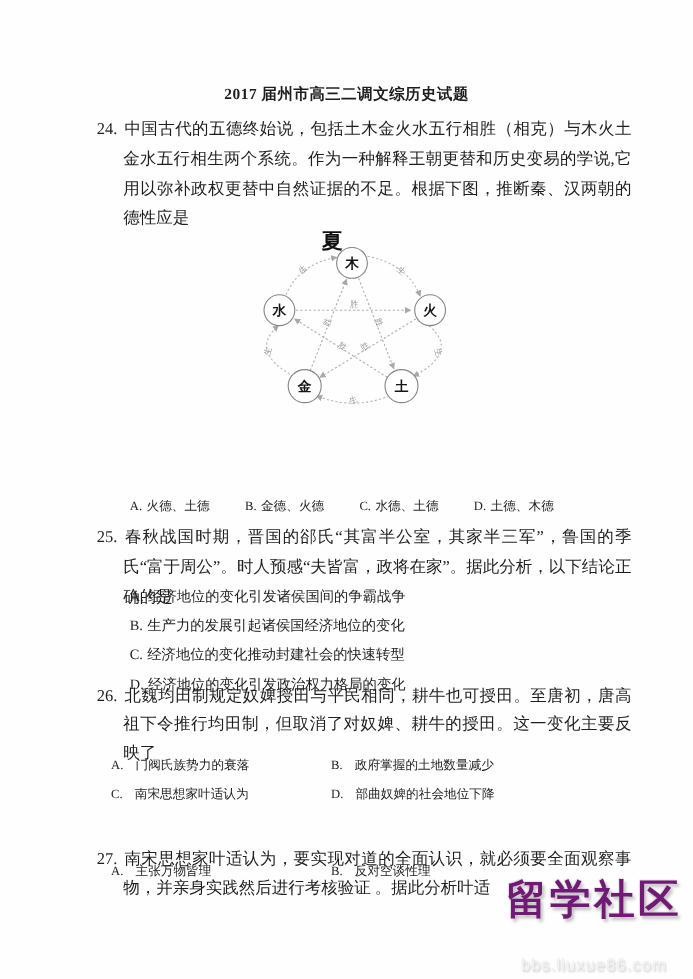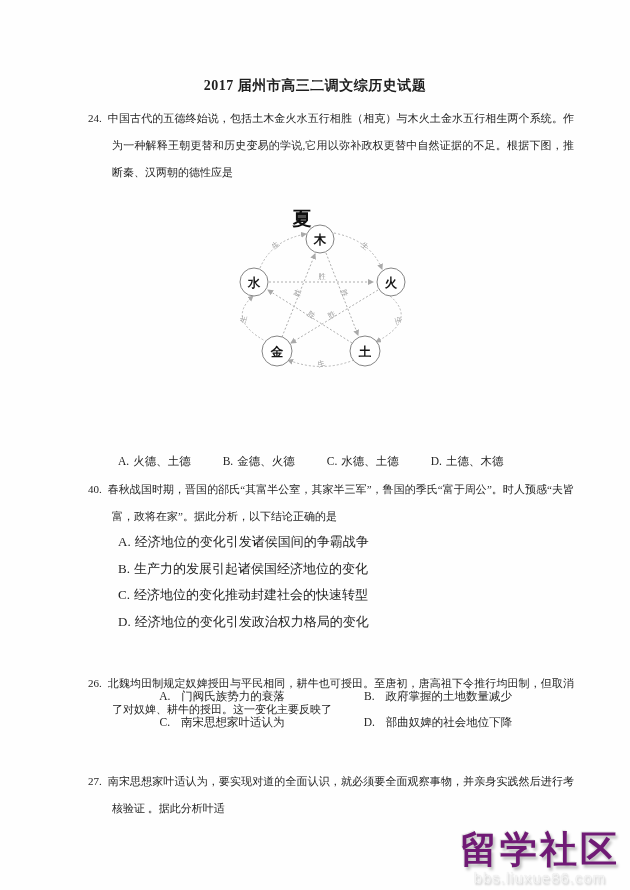--- a/index.html
+++ b/index.html
@@ -8,62 +8,63 @@
     background:#fefefe;overflow:hidden;
     font-family:"Liberation Serif","DejaVu Serif",serif;
     color:#1e1e1e;
   }
   .title{
     position:absolute;top:77px;left:0;width:100%;
     text-align:center;font-size:14px;font-weight:bold;letter-spacing:.5px;margin:0;
   }
   .stem{
     position:absolute;left:88px;width:462px;margin:0;
-    font-size:11px;line-height:27px;text-align:justify;
+    font-size:15px;line-height:27px;text-align:justify;
     padding-left:24px;text-indent:-24px;
   }
   #q24-stem{top:105px;}
   #q25-stem{top:476px;}
-  #q26-stem{top:670px;line-height:26px;}
+  #q26-stem{top:620px;line-height:26px;}
   #q27-stem{top:768px;}
   .qnum{margin-right:6px;}
   .opt-label{margin-right:4px;}
   .wide .opt-label{margin-right:11px;}
   .opts-inline{
     position:absolute;left:88px;top:448px;width:462px;
     display:flex;gap:32px;padding-left:30px;box-sizing:border-box;
     font-size:11.5px;line-height:27px;white-space:nowrap;
   }
   .opts-list{
     position:absolute;left:118px;top:529px;
     font-size:13px;line-height:26.5px;
   }
   .opts-grid{
-    position:absolute;left:122px;width:432px;
+    position:absolute;left:101px;width:432px;
     display:grid;grid-template-columns:200px 1fr;
-    font-size:11.5px;line-height:26px;white-space:nowrap;text-align:center;
+    font-size:11.5px;line-height:26px;white-space:nowrap;
   }
   #q26-opts{top:683px;}
   #q27-opts{top:779px;}
   .diagram{position:absolute;left:206px;top:196px;}
   .diagram .node-circle{fill:#ffffff;stroke:#858585;stroke-width:1;}
   .diagram .node-label{font-size:12.5px;font-weight:bold;fill:#161616;text-anchor:middle;}
   .diagram .dyn{font-size:19px;font-weight:bold;fill:#101010;text-anchor:middle;}
   .diagram .el{font-size:7.5px;fill:#9b9b9b;text-anchor:middle;}
   .watermark{
     position:absolute;right:10px;bottom:4px;text-align:center;line-height:1.05;
     font-family:"Liberation Sans","DejaVu Sans",sans-serif;
   }
   .wm-brand{
     font-size:37px;font-weight:bold;color:#701a75;letter-spacing:3px;
     text-shadow:2px 3px 3px #bdbdbd,0 0 1px #d9d9d9,-1px -1px 1px #e6e6e6;
   }
   .wm-url{
     font-size:15px;color:#f4f4f4;letter-spacing:1px;
     text-shadow:1px 2px 2px #c9c9c9,0 0 1px #dedede;
+    margin-top:32px;
   }
 </style>
 </head>
 <body>
 
 <div class="page">
 
   <h1 class="title">2017 届州市高三二调文综历史试题</h1>
 
   <p class="stem" id="q24-stem"><span class="qnum">24.</span><span>中国古代的五德终始说，包括土木金火水五行相胜（相克）与木火土金水五行相生两个系统。作为一种解释王朝更替和历史变易的学说,它用以弥补政权更替中自然证据的不足。根据下图，推断秦、汉两朝的德性应是</span></p>
@@ -131,39 +132,43 @@
     <text class="dyn" x="96" y="29">夏</text>
   </svg>
 
   <div class="opts-inline">
     <span><span class="opt-label">A.</span><span>火德、土德</span></span>
     <span><span class="opt-label">B.</span><span>金德、火德</span></span>
     <span><span class="opt-label">C.</span><span>水德、土德</span></span>
     <span><span class="opt-label">D.</span><span>土德、木德</span></span>
   </div>
 
-  <p class="stem" id="q25-stem"><span class="qnum">40.</span><span>春秋战国时期，晋国的郤氏“其富半公室，其家半三军”，鲁国的季氏“富于周公”。时人预感“夫皆富，政将在家”。据此分析，以下结论正确的是</span></p>
+  <p class="stem" id="q25-stem"><span class="qnum">25.</span><span>春秋战国时期，晋国的郤氏“其富半公室，其家半三军”，鲁国的季氏“富于周公”。时人预感“夫皆富，政将在家”。据此分析，以下结论正确的是</span></p>
 
   <div class="opts-list">
     <div><span class="opt-label">A.</span><span>经济地位的变化引发诸侯国间的争霸战争</span></div>
     <div><span class="opt-label">B.</span><span>生产力的发展引起诸侯国经济地位的变化</span></div>
     <div><span class="opt-label">C.</span><span>经济地位的变化推动封建社会的快速转型</span></div>
     <div><span class="opt-label">D.</span><span>经济地位的变化引发政治权力格局的变化</span></div>
   </div>
 
   <p class="stem" id="q26-stem"><span class="qnum">26.</span><span>北魏均田制规定奴婢授田与平民相同，耕牛也可授田。至唐初，唐高祖下令推行均田制，但取消了对奴婢、耕牛的授田。这一变化主要反映了</span></p>
 
   <div class="opts-grid wide" id="q26-opts">
     <div><span class="opt-label">A.</span><span>门阀氏族势力的衰落</span></div>
     <div><span class="opt-label">B.</span><span>政府掌握的土地数量减少</span></div>
     <div><span class="opt-label">C.</span><span>南宋思想家叶适认为</span></div>
     <div><span class="opt-label">D.</span><span>部曲奴婢的社会地位下降</span></div>
   </div>
 
   <p class="stem" id="q27-stem"><span class="qnum">27.</span><span>南宋思想家叶适认为，要实现对道的全面认识，就必须要全面观察事物，并亲身实践然后进行考核验证 。据此分析叶适</span></p>
 
+  <div class="opts-grid wide" id="q27-opts">
+    <div><span class="opt-label">A.</span><span>主张万物皆理</span></div>
+    <div><span class="opt-label">B.</span><span>反对空谈性理</span></div>
+  </div>
 
   <div class="watermark">
     <div class="wm-brand">留学社区</div>
     <div class="wm-url">bbs.liuxue86.com</div>
   </div>
 
 </div>
 
 </body></html>

